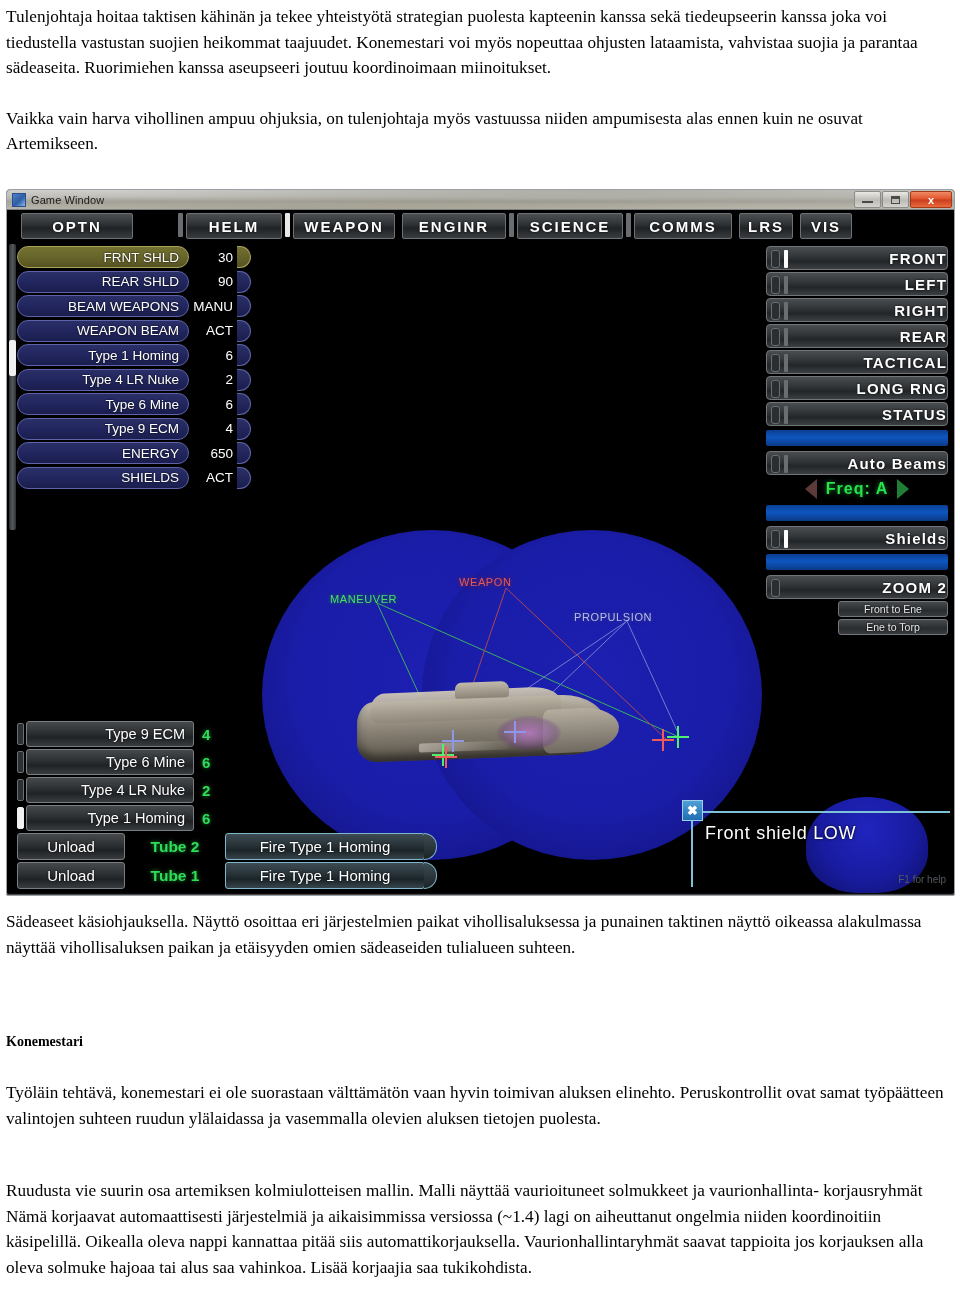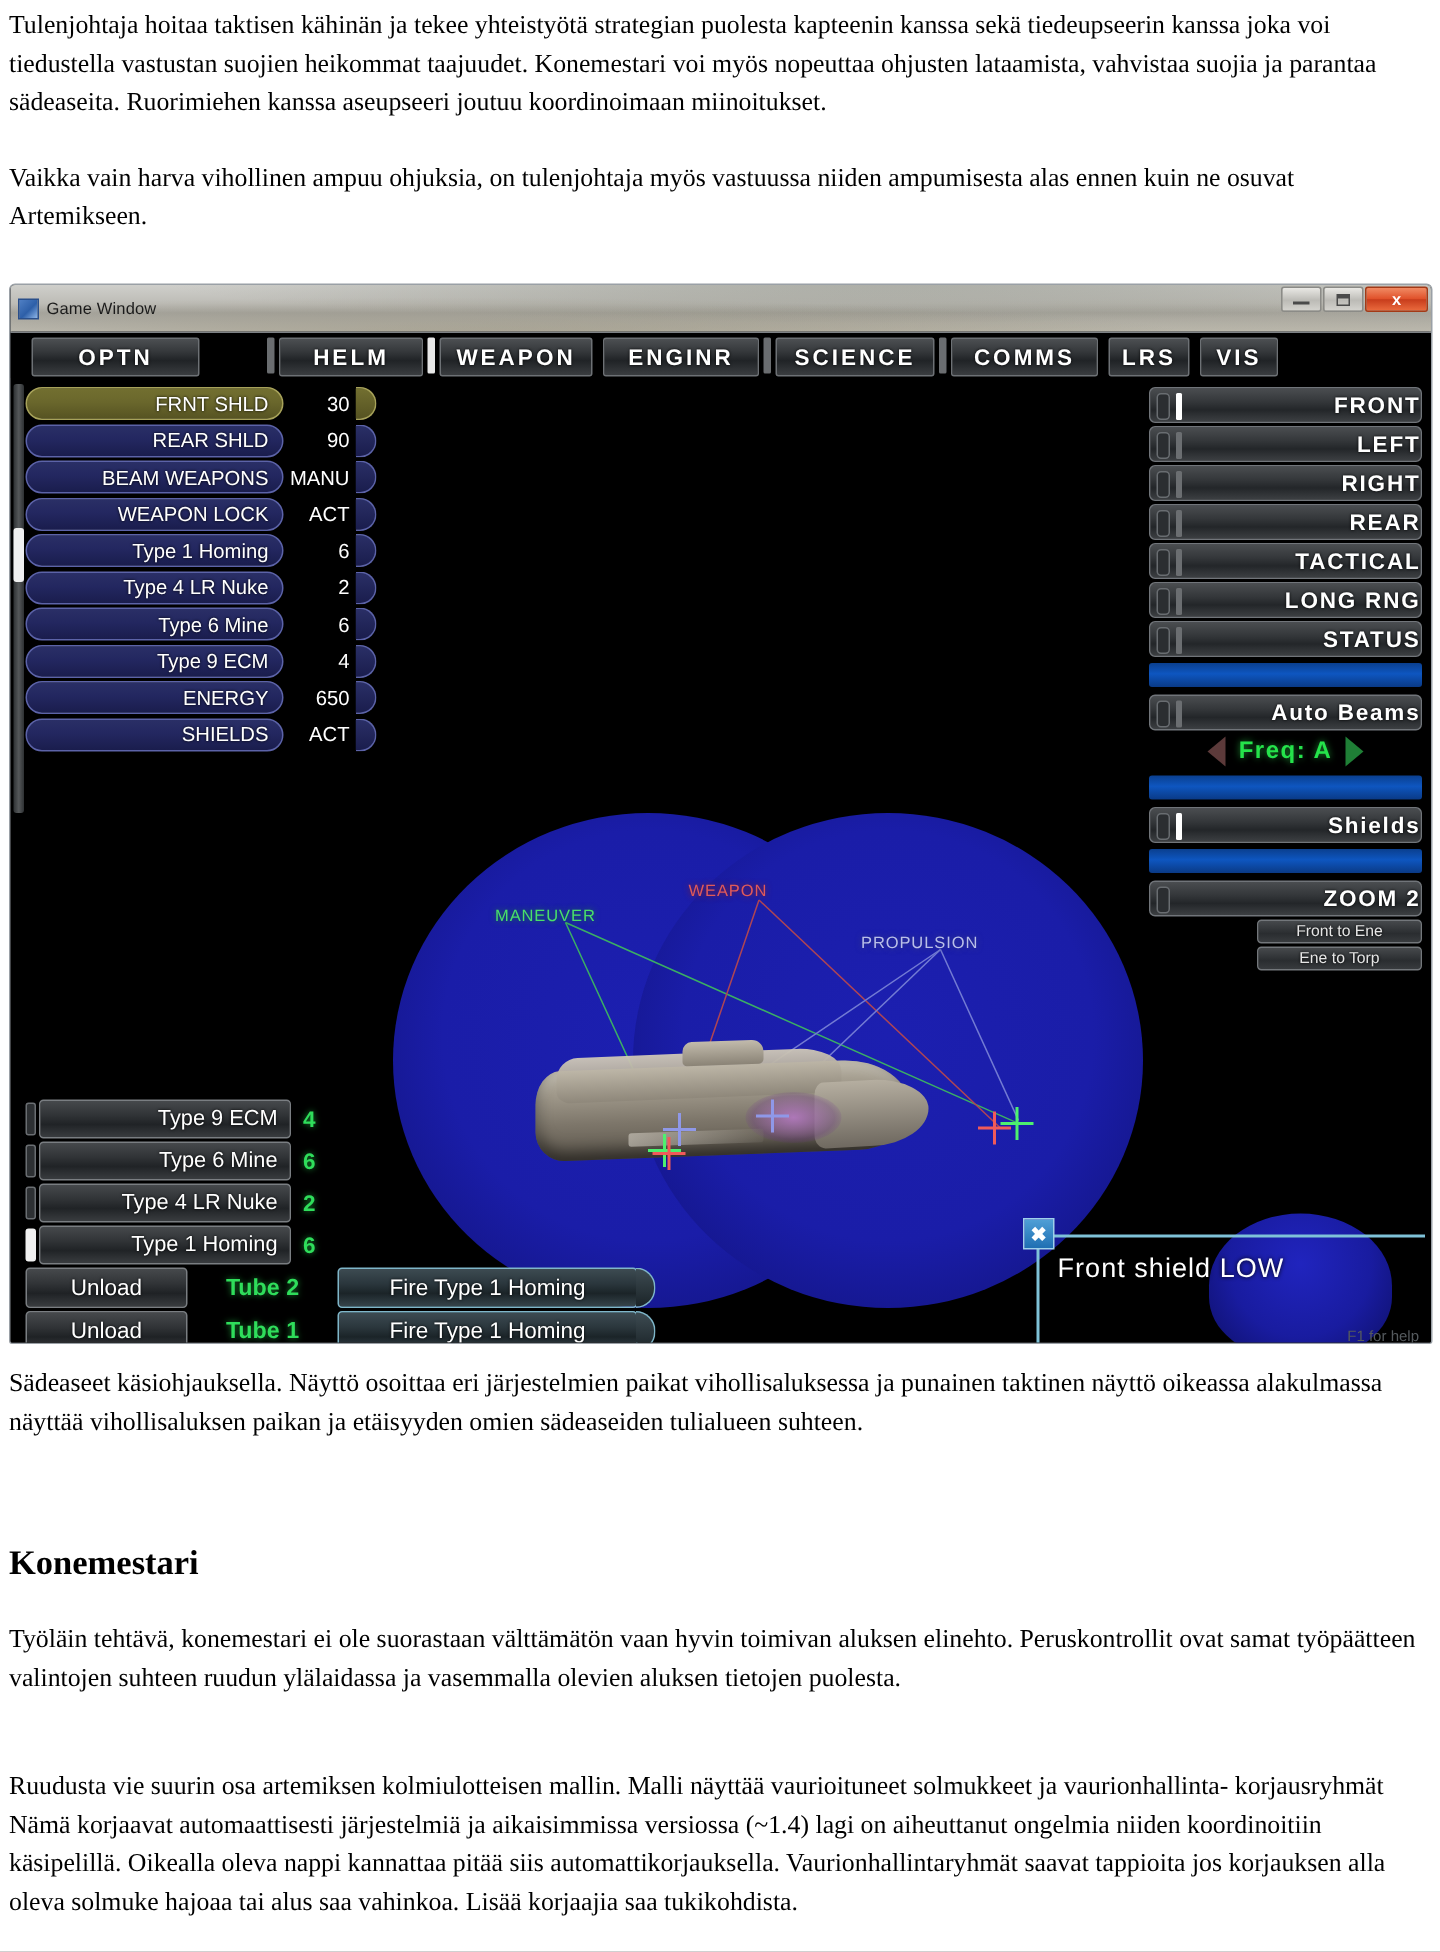--- a/index.html
+++ b/index.html
@@ -19,38 +19,38 @@
     color: #000;
     font-family: "Liberation Serif", serif;
     font-size: 17.2px;
     line-height: 25.5px;
     text-align: left;
   }
   .prose p { margin: 0 0 0 0; }
   .prose p + p { margin-top: 25px; }
   .heading {
     font-weight: bold;
-    font-size: 23px;
+    font-size: 14px;
     font-family: "Liberation Serif", serif;
   }
 
   
   .gamewin {
     position: absolute;
     left: 6px; top: 189px;
     width: 949px; height: 707px;
     background: #0b0b0b;
     border: 1px solid #9aa0a6;
     border-radius: 4px 4px 2px 2px;
     box-shadow: 0 0 0 1px rgba(255,255,255,0.25) inset;
     overflow: hidden;
   }
   .titlebar {
     position: relative;
-    height: 32px;
+    height: 20px;
     background: linear-gradient(to bottom, #cfcfcb 0%, #bdbcb6 40%, #a9a8a2 60%, #c8c7c1 100%);
     background-blend-mode: normal;
     border-bottom: 1px solid #7d8185;
     display: flex; align-items: center;
   }
   .titlebar::before{
     content:"";
     position:absolute; left:0; top:0; right:0; bottom:0;
     background:
       radial-gradient(ellipse at 30% 120%, rgba(120,110,80,.45), rgba(255,255,255,0) 55%),
@@ -536,21 +536,21 @@
           <div class="sysname">REAR SHLD</div>
           <div class="sysval">90</div>
           <div class="syscap"></div>
         </div>
         <div class="sysrow">
           <div class="sysname">BEAM WEAPONS</div>
           <div class="sysval">MANU</div>
           <div class="syscap"></div>
         </div>
         <div class="sysrow">
-          <div class="sysname">WEAPON LOCK</div>
+          <div class="sysname">WEAPON BEAM</div>
           <div class="sysval">ACT</div>
           <div class="syscap"></div>
         </div>
         <div class="sysrow">
           <div class="sysname">Type 1 Homing</div>
           <div class="sysval">6</div>
           <div class="syscap"></div>
         </div>
         <div class="sysrow">
           <div class="sysname">Type 4 LR Nuke</div>

